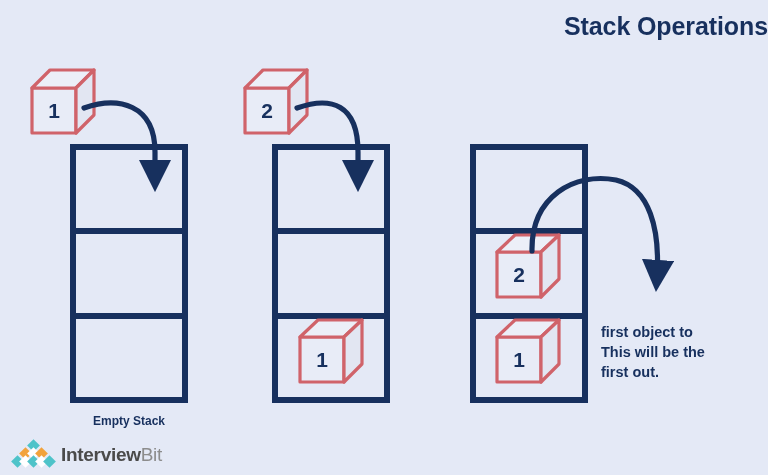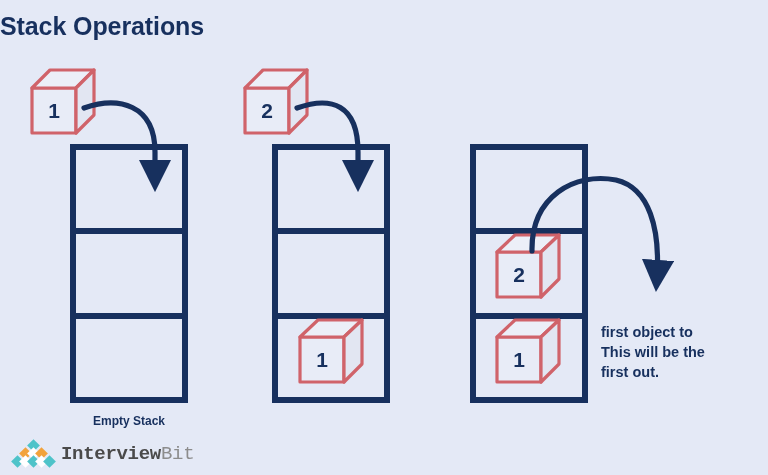--- a/index.html
+++ b/index.html
@@ -24,21 +24,21 @@
     position: absolute;
     left: 0; top: 0;
     width: 768px;
     height: 475px;
   }
   .title {
     position: absolute;
     left: 0;
     top: 12px;
     width: 768px;
-    text-align: left;
+    text-align: right;
     font-size: 25px;
     font-weight: bold;
     color: #17305e;
     letter-spacing: -0.1px;
   }
   .stack-label {
     position: absolute;
     font-size: 12px;
     font-weight: bold;
     color: #17305e;
@@ -64,21 +64,20 @@
     dominant-baseline: middle;
   }
   
   .logo {
     position: absolute;
     left: 12px;
     top: 441px;
     display: flex;
     align-items: center;
     gap: 7px;
-    font-family: Liberation Mono, monospace;
   }
   .logo-mark {
     width: 42px;
     height: 26px;
     position: relative;
   }
   .dm {
     position: absolute;
     width: 9px;
     height: 9px;

